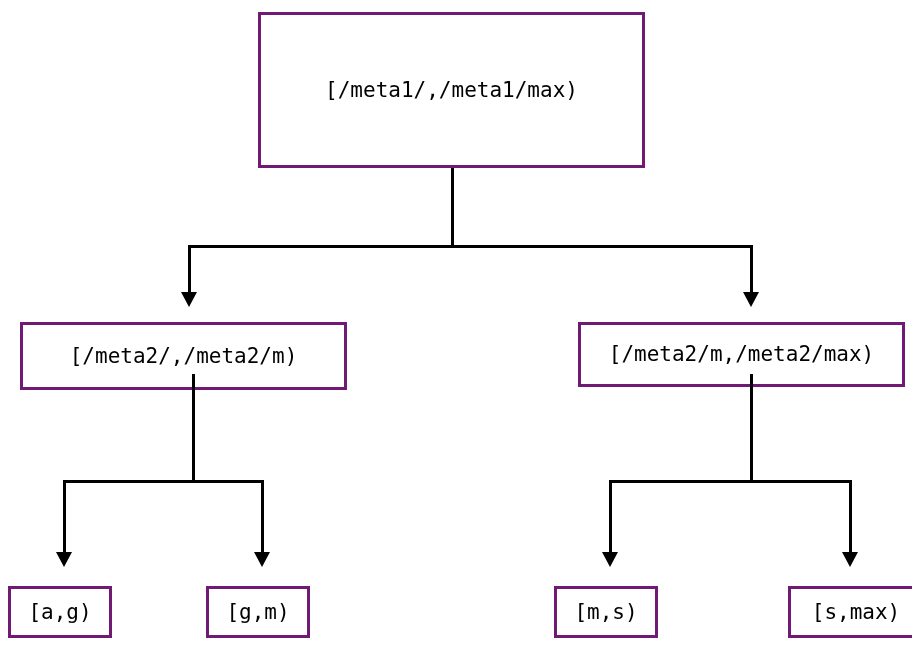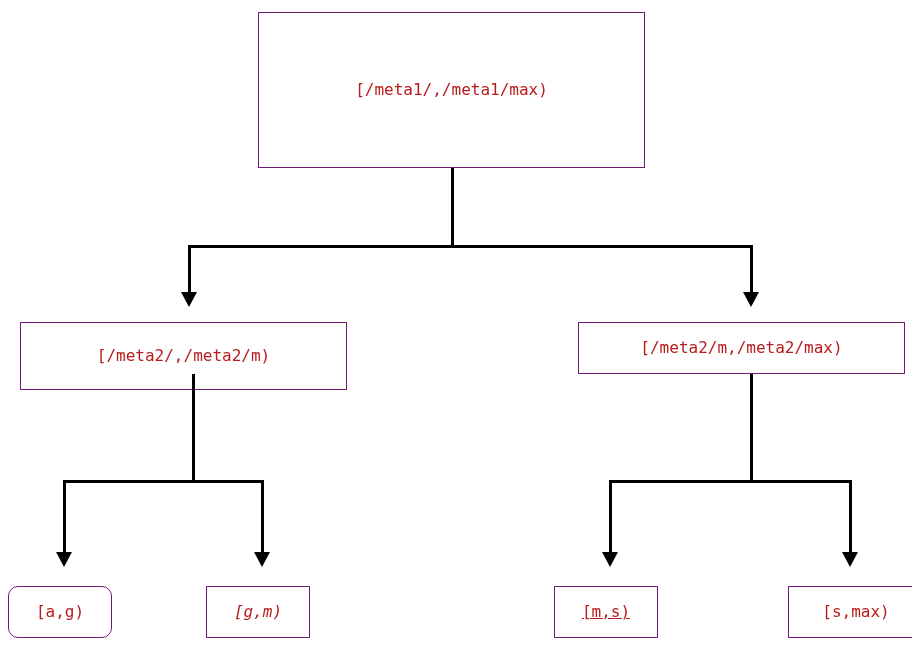--- a/index.html
+++ b/index.html
@@ -13,39 +13,39 @@
     width: 912px;
     height: 652px;
     background: #ffffff;
     overflow: hidden;
     font-family: "DejaVu Sans Mono", "Liberation Mono", monospace;
   }
   
   .node {
     position: absolute;
     box-sizing: border-box;
-    border: 1px solid #701a75;
+    border: 3px solid #701a75;
     background: #ffffff;
     display: flex;
     align-items: center;
     justify-content: center;
-    color: #b91c1c;
+    color: #000000;
     font-family: "DejaVu Sans Mono", "Liberation Mono", monospace;
-    font-size: 16px;
+    font-size: 21px;
     line-height: 1;
     letter-spacing: 0px;
     white-space: pre;
   }
   .node-root   { left: 258px; top: 12px;  width: 387px; height: 156px; }
   .node-mid-l  { left: 20px;  top: 322px; width: 327px; height: 68px;  }
-  .node-mid-r  { left: 578px; top: 322px; width: 327px; height: 52px;  }
+  .node-mid-r  { left: 578px; top: 322px; width: 327px; height: 65px;  }
   .node-leaf   { top: 586px;  height: 52px; }
-  .leaf-1 { left: 8px;   width: 104px; border-radius: 10px; }
-  .leaf-2 { left: 206px; width: 104px; font-style: italic; }
-  .leaf-3 { left: 554px; width: 104px; text-decoration: underline; }
+  .leaf-1 { left: 8px;   width: 104px; }
+  .leaf-2 { left: 206px; width: 104px; }
+  .leaf-3 { left: 554px; width: 104px; }
   .leaf-4 { left: 776px; width: 136px; margin-left: 12px; }
 
   
   .edge {
     position: absolute;
     background: #000000;
   }
   .v { width: 3px; }
   .h { height: 3px; }
 

